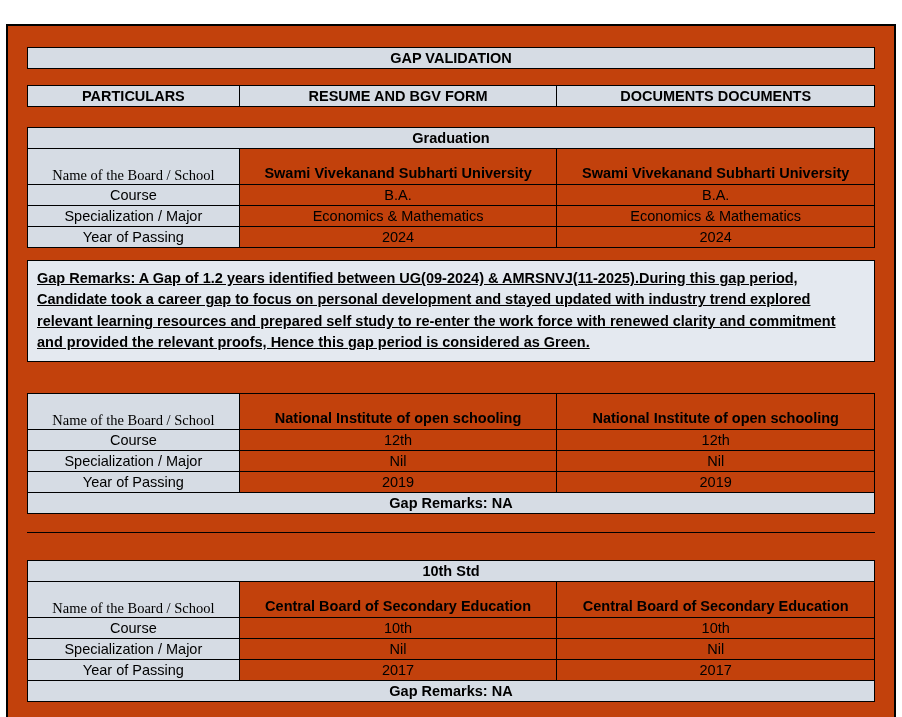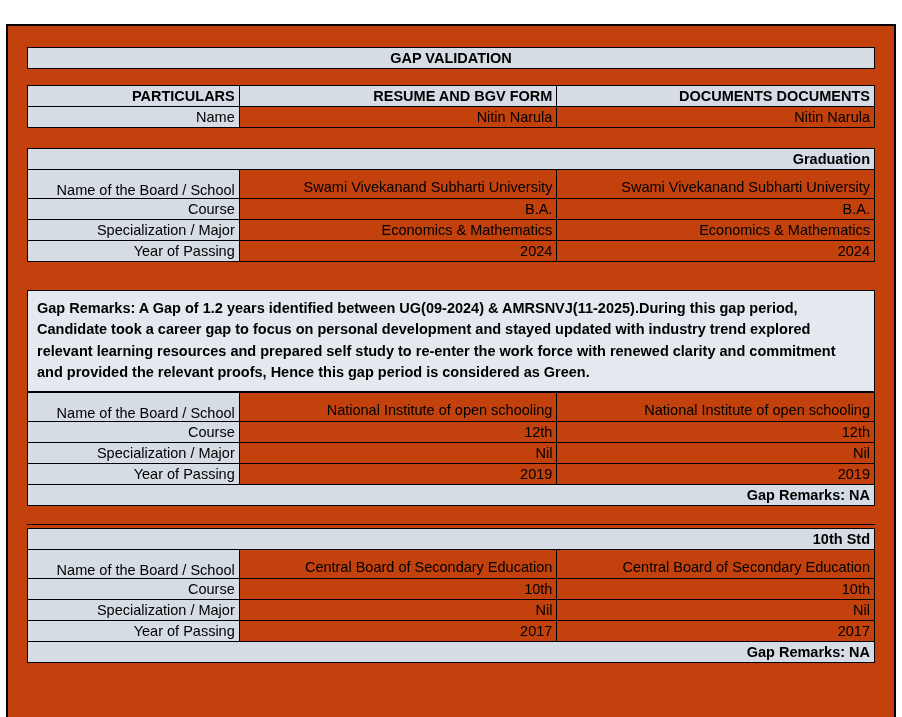--- a/index.html
+++ b/index.html
@@ -34,73 +34,70 @@
     table-layout: fixed;
   }
   table.grid th, table.grid td {
     border: 1px solid #000;
     font-size: 14.5px;
     padding: 0 4px;
     height: 21px;
     vertical-align: middle;
     overflow: hidden;
     white-space: nowrap;
-    text-align: right;
+    text-align: center;
   }
   table.grid th {
     font-weight: bold;
     background: var(--header-fill, #d6dce4);
   }
   td.label { background: var(--header-fill, #d6dce4); }
   tr.tall td { height: 28px; }
-  tr.tall td.label { vertical-align: top; padding-top: 12px; }
-  tr.tall td.value { vertical-align: bottom; padding-bottom: 3px; }
+  tr.tall td.label { vertical-align: top; padding-top: 18px; font-family: Liberation Serif, serif; }
+  tr.tall td.value { vertical-align: bottom; padding-bottom: 3px; font-weight: bold; }
   col.c1 { width: 25%; }
   col.c2 { width: 37.5%; }
   col.c3 { width: 37.5%; }
   .remarks {
     border: 1px solid #000;
     background: var(--remarks-fill, #e4e9f0);
     font-weight: bold;
     font-size: 14.5px;
     line-height: 1.48;
     padding: 7px 9px;
+    margin-bottom: 31px;
+    text-decoration: underline;
   }
   .mb20 { margin-bottom: 20px; }
-  .mb12 { margin-bottom: 28px; }
+  .mb12 { margin-bottom: 12px; }
   .divider {
     border: none;
     border-top: 1px solid #000;
     margin: 18px 0 0 0;
   }
-  .mt15 { margin-top: 3px; }
+  .mt15 { margin-top: 27px; }
 </style>
 </head>
 <body>
 
 <div class="frame">
 
   <div class="title-bar">GAP VALIDATION</div>
 
   <table class="grid mb20">
     <colgroup>
         <col class="c1">
         <col class="c2">
         <col class="c3">
       </colgroup>
     <tbody>
       <tr>
         <th>PARTICULARS</th>
         <th>RESUME AND BGV FORM</th>
         <th>DOCUMENTS DOCUMENTS</th>
-      </tr>
-      <tr>
-        <td class="label">Name</td>
-        <td class="value">Nitin Narula</td>
-        <td class="value">Nitin Narula</td>
       </tr>
     </tbody>
   </table>
 
   <table class="grid mb12">
     <colgroup>
         <col class="c1">
         <col class="c2">
         <col class="c3">
       </colgroup>

